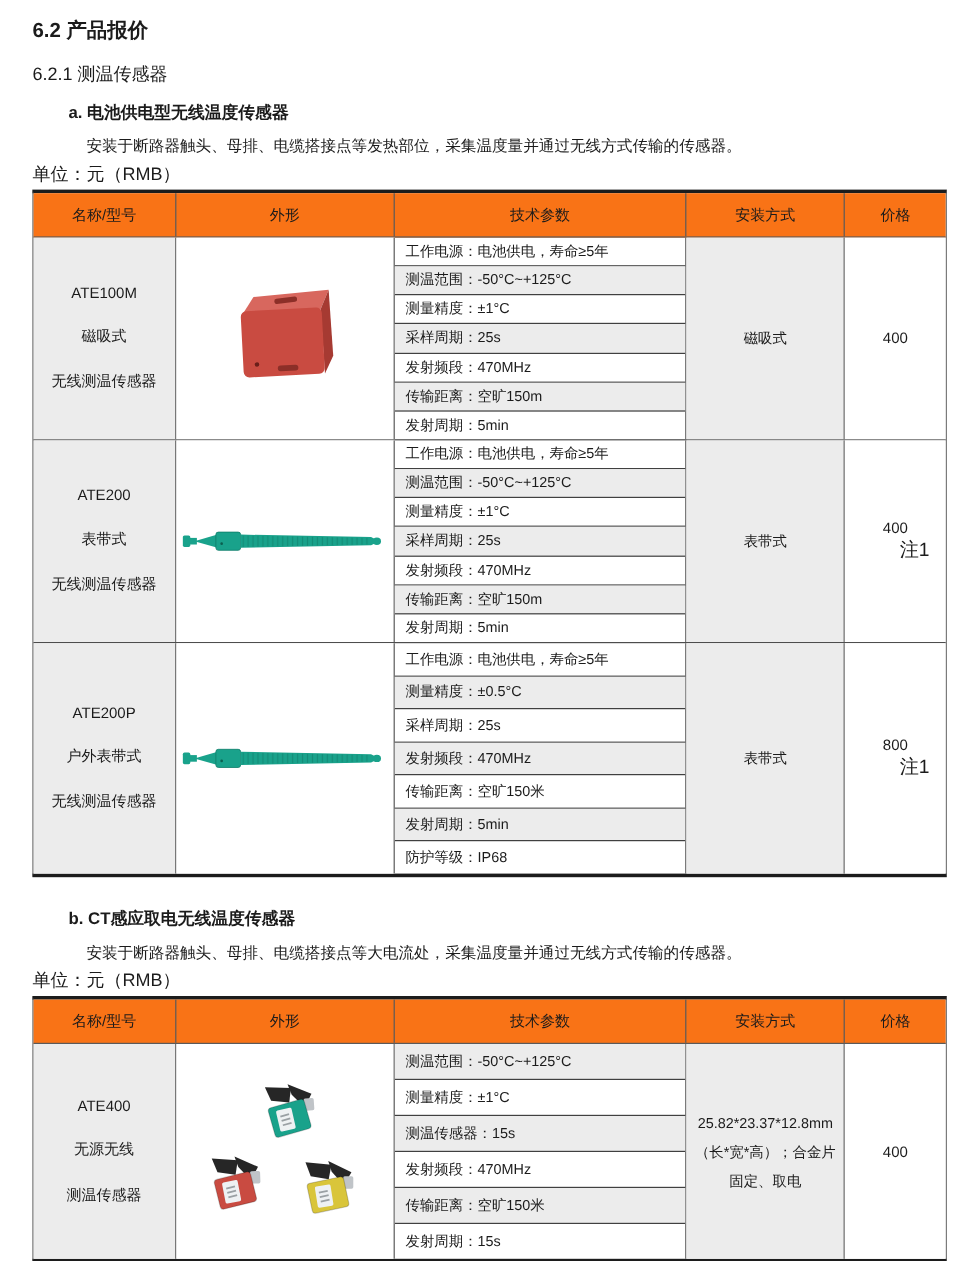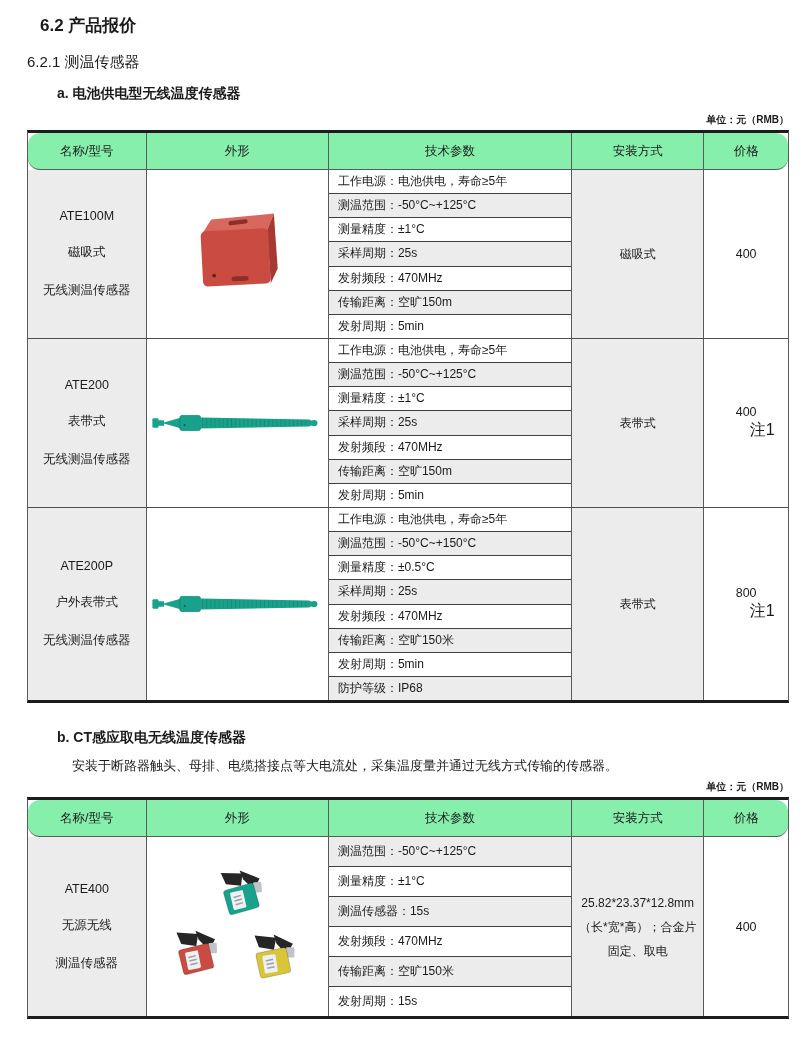--- a/index.html
+++ b/index.html
@@ -2,34 +2,34 @@
 <html><head>
 <meta charset="utf-8">
 <style>
   html,body{margin:0;padding:0;background:#fff;}
   body{
     width:800px;height:1051px;overflow:hidden;
     font-family:"Liberation Sans","DejaVu Sans",sans-serif;
     color:#1b1b1b;
   }
   .doc{padding:12px 10px 0 27px;}
-  .h1{font-size:17px;font-weight:bold;margin:2px 0 16px 13px;}
+  .h1{font-size:17px;font-weight:bold;margin:2px 0 16px 0;}
   .h2{font-size:15px;font-weight:normal;margin:0 0 13px 0;}
   .h3{font-size:14px;font-weight:bold;margin:0 0 10px 30px;}
   .h3.second{margin-top:26px;}
   .desc{font-size:13px;margin:0 0 5px 45px;}
-  .unit{width:762px;font-size:10px;text-align:right;margin:0 0 3px 0;font-weight:bold;}
+  .unit{width:762px;font-size:15px;text-align:left;margin:0 0 3px 0;}
   
   .tbl{
     width:762px;box-sizing:border-box;
     border-top:3px solid #1c1c1c;border-bottom:3px solid #1c1c1c;
     border-left:1px solid #5a5a5a;border-right:1px solid #5a5a5a;
   }
   .thead,.trow{display:grid;grid-template-columns:15.6% 24% 32% 17.4% 11%;}
-  .thead{background:#86efac;border-bottom:1px solid #5a5a5a;border-radius:12px;}
+  .thead{background:#f97316;border-bottom:1px solid #5a5a5a;}
   .th{
     height:36px;display:flex;align-items:center;justify-content:center;
     font-size:12.5px;border-right:1px solid #5a5a5a;
   }
   .th:last-child{border-right:none;}
   .trow + .trow{border-top:1.5px solid #4d4d4d;}
   .cell{border-right:1px solid #5a5a5a;box-sizing:border-box;}
   .cell:last-child{border-right:none;}
   .name-cell{
     background:#ececec;display:flex;flex-direction:column;
@@ -62,20 +62,21 @@
 </style>
 </head>
 <body>
 
 <div class="doc">
 
   <div class="h1">6.2 产品报价</div>
   <div class="h2">6.2.1 测温传感器</div>
 
   <div class="h3">a. 电池供电型无线温度传感器</div>
+  <div class="desc">安装于断路器触头、母排、电缆搭接点等发热部位，采集温度量并通过无线方式传输的传感器。</div>
   <div class="unit">单位：元（RMB）</div>
 
   <div class="tbl">
     <div class="thead">
       <div class="th">名称/型号</div>
       <div class="th">外形</div>
       <div class="th">技术参数</div>
       <div class="th">安装方式</div>
       <div class="th">价格</div>
     </div>
@@ -178,21 +179,20 @@
             <rect x="42" y="12" width="30" height="22" rx="3" stroke="#0e7d6a" stroke-width="1"></rect>
             <polygon points="72,15 230,18 240,23 230,28 72,31"></polygon>
             <ellipse cx="237" cy="23" rx="5" ry="4.5"></ellipse>
           </g>
           <circle cx="49" cy="26" r="1.6" fill="#0b5f4f"></circle>
           <polygon points="74,16 229,19 229,27 74,30" fill="url(#ribs2)"></polygon>
         </svg>
       </div>
       <div class="cell params-cell alt-even">
         <div class="param">工作电源：电池供电，寿命≥5年</div>
-        <div class="param">测温范围：-50°C~+150°C</div>
         <div class="param">测量精度：±0.5°C</div>
         <div class="param">采样周期：25s</div>
         <div class="param">发射频段：470MHz</div>
         <div class="param">传输距离：空旷150米</div>
         <div class="param">发射周期：5min</div>
         <div class="param">防护等级：IP68</div>
       </div>
       <div class="cell install-cell">
         <div>表带式</div>
       </div>

